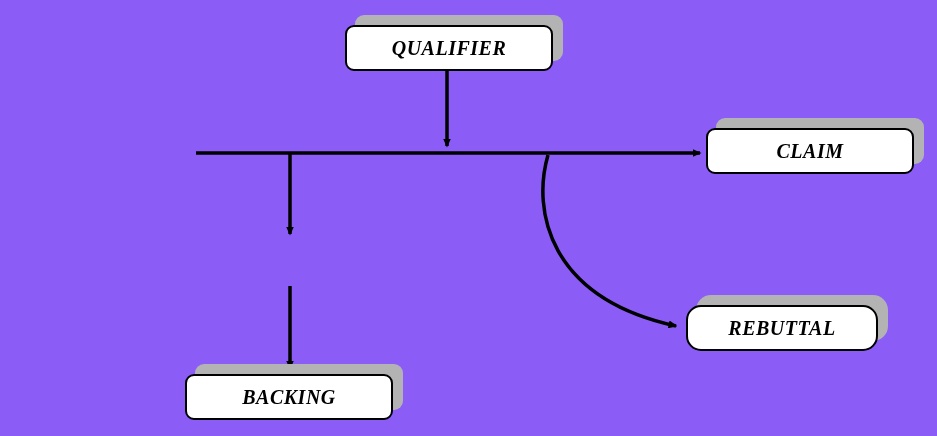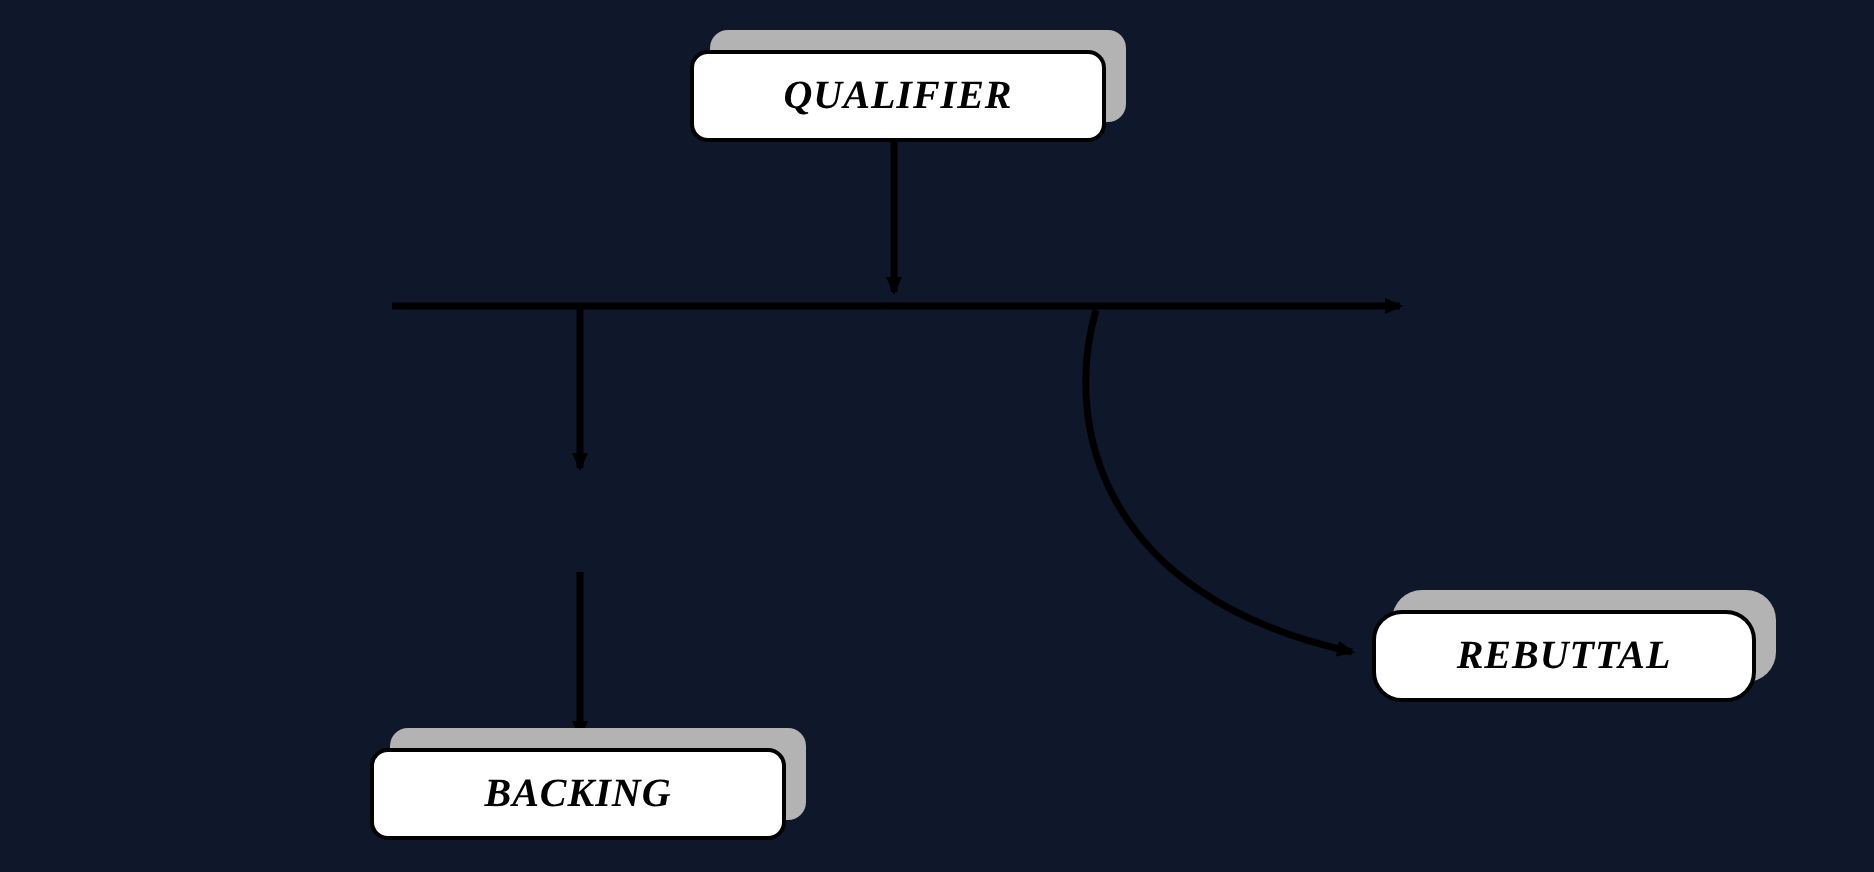--- a/index.html
+++ b/index.html
@@ -4,21 +4,21 @@
 <style>
   html, body {
     margin: 0;
     padding: 0;
     background: #ffffff;
   }
   .canvas {
     position: relative;
     width: 937px;
     height: 436px;
-    background: #0f172a;
+    background: #8b5cf6;
     font-family: "Liberation Serif", serif;
     overflow: hidden;
   }
   .arrow-layer {
     position: absolute;
     left: 0;
     top: 0;
     width: 937px;
     height: 436px;
     z-index: 1;
@@ -68,20 +68,23 @@
     <line x1="290" y1="286" x2="290" y2="368" stroke="#000000" stroke-width="3.5" marker-end="url(#arrowhead)"></line>
 
     <path d="M 548 155 C 532 210, 548 298, 676 326" fill="none" stroke="#000000" stroke-width="3.5" marker-end="url(#arrowhead)"></path>
   </svg>
 
   <div class="node node-qualifier">
     <span>QUALIFIER</span>
   </div>
 
 
+  <div class="node node-claim">
+    <span>CLAIM</span>
+  </div>
 
 
   <div class="node node-backing">
     <span>BACKING</span>
   </div>
 
   <div class="node node-rebuttal">
     <span>REBUTTAL</span>
   </div>
 

